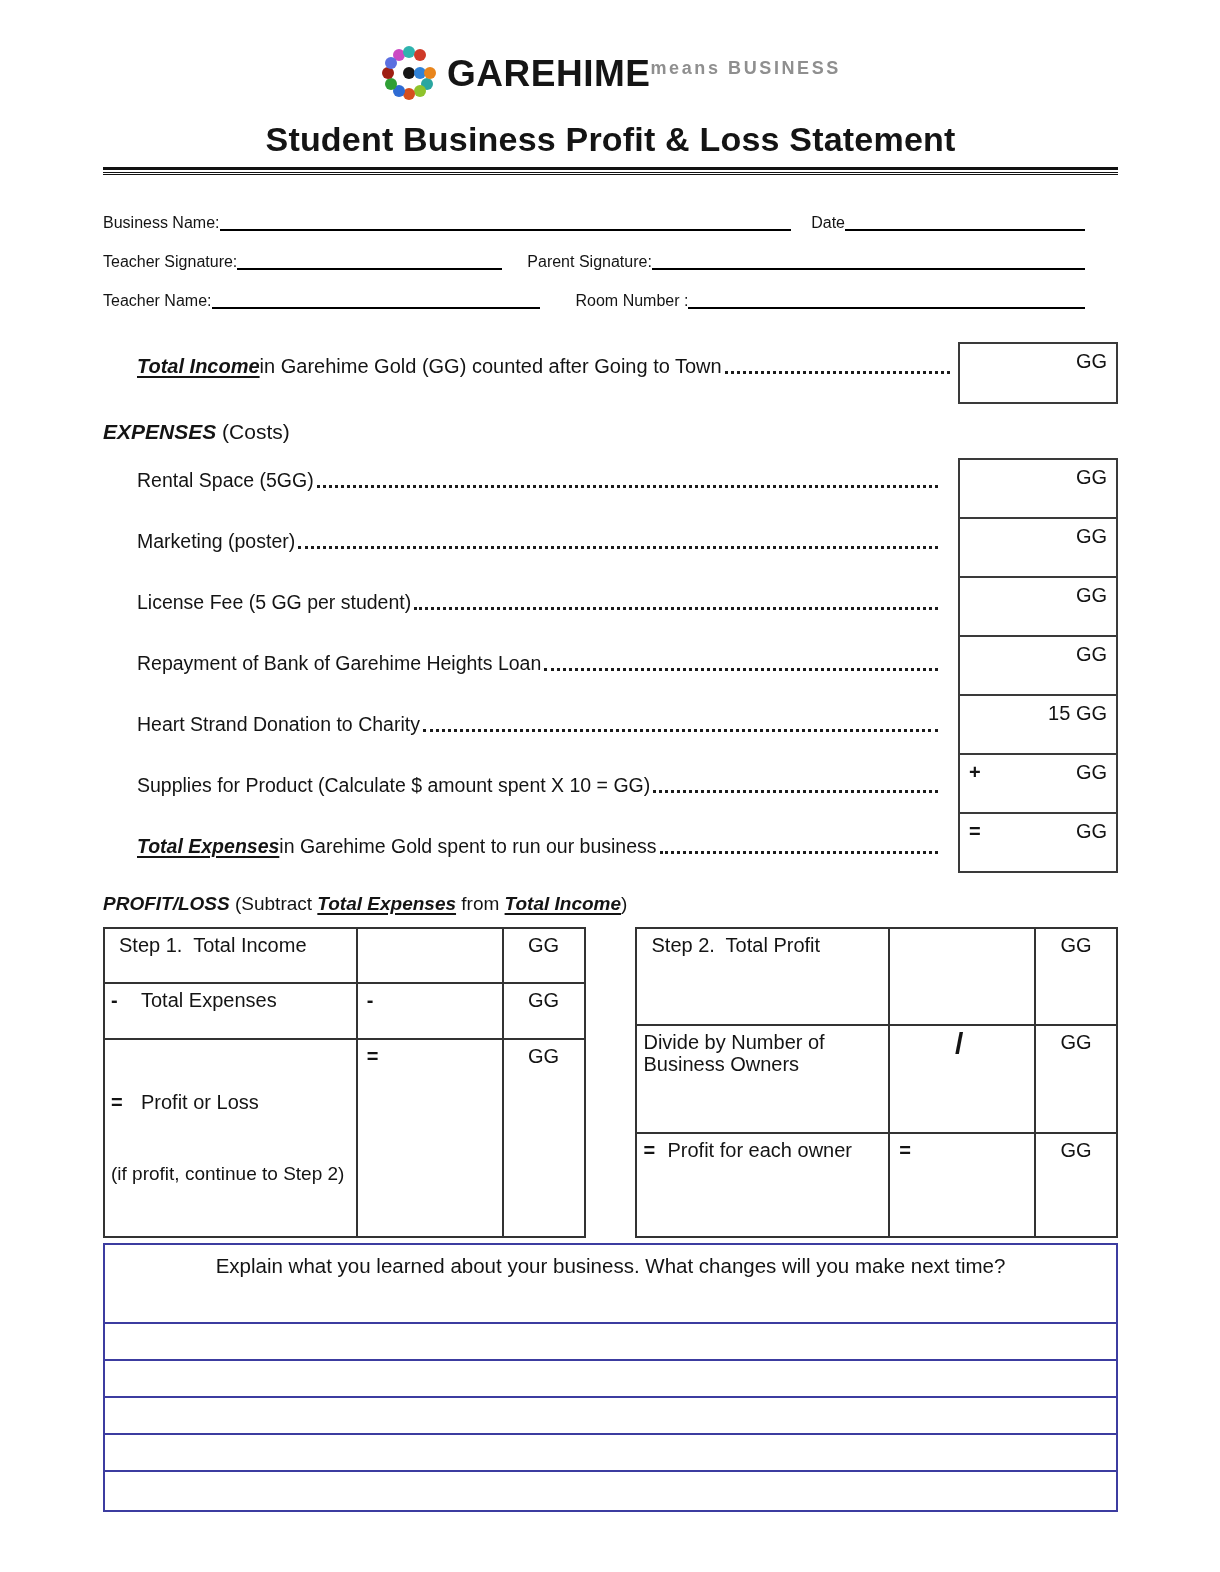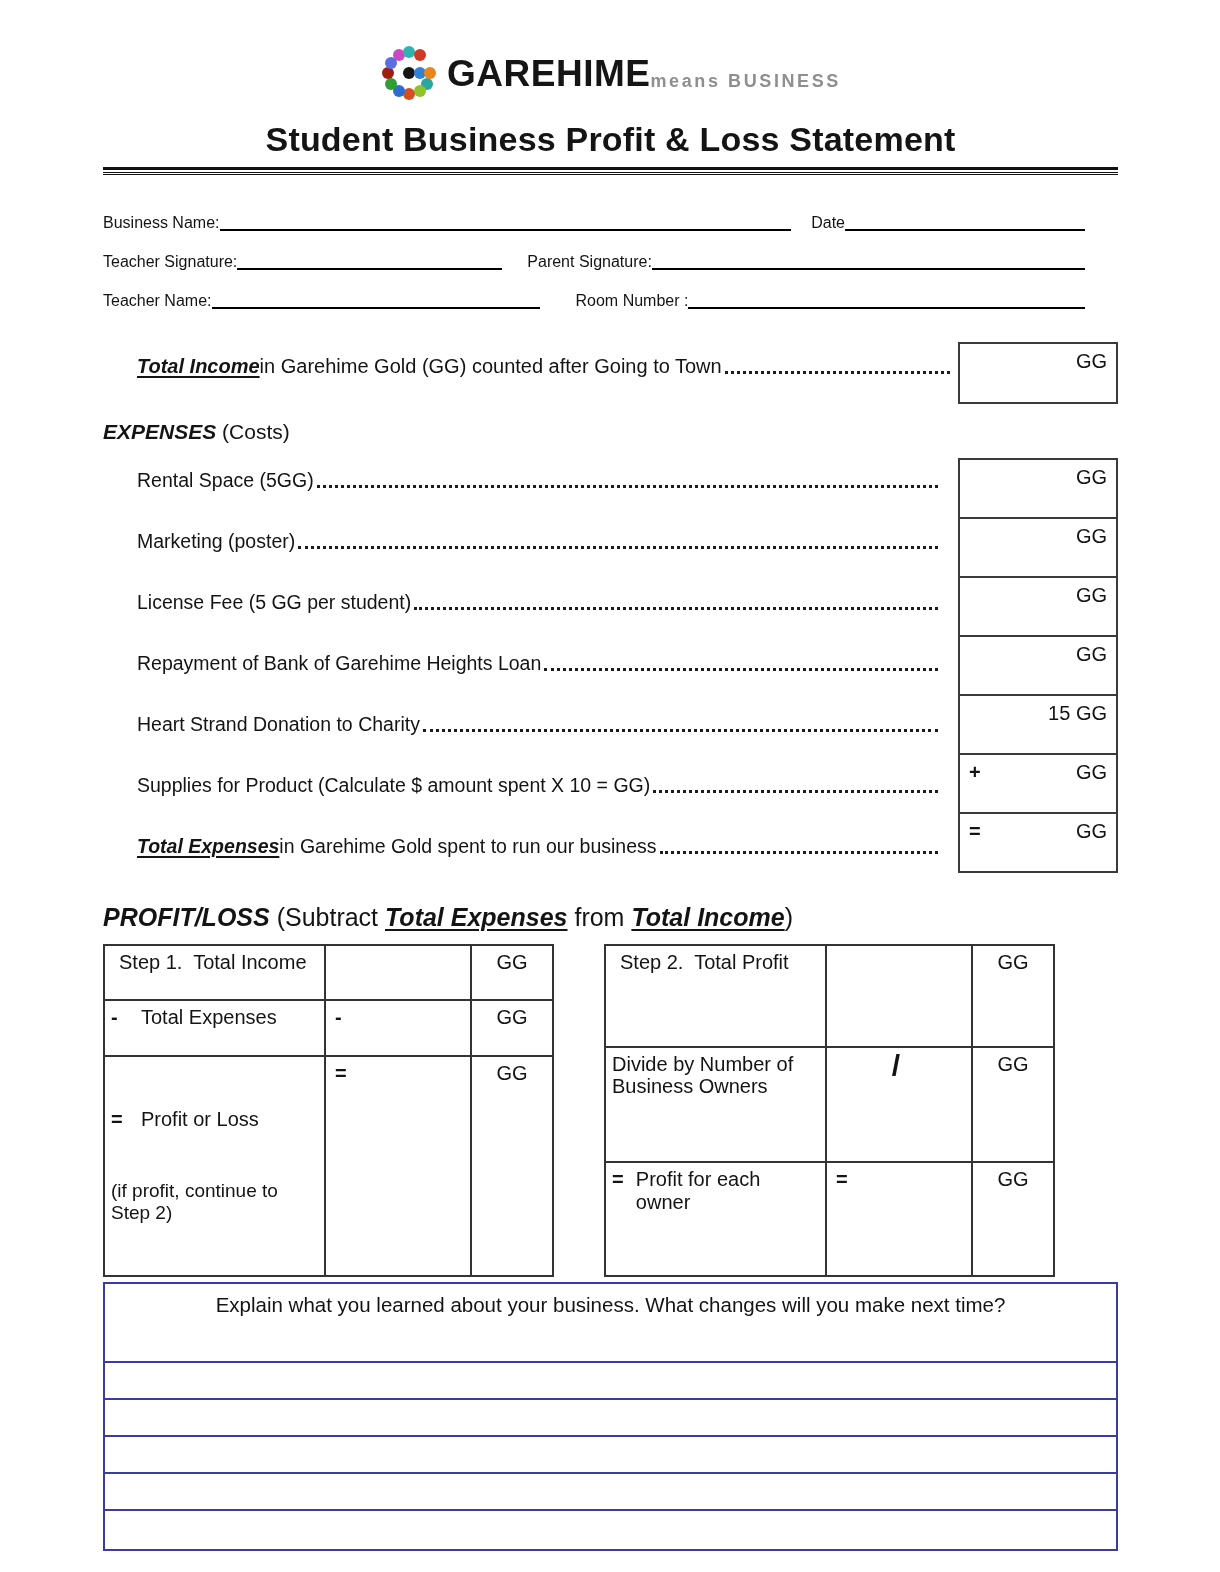--- a/index.html
+++ b/index.html
@@ -17,21 +17,21 @@
   }
   .page{padding:36px 102px 0 103px;}
   .pre{white-space:pre-wrap}
 
   
   .logo-row{display:flex;justify-content:center;align-items:center;gap:9px;height:74px}
   .logo-icon{position:relative;width:58px;height:58px}
   .logo-icon .dot{position:absolute;border-radius:50%;width:12px;height:12px}
   .logo-text{display:flex;flex-direction:row;align-items:flex-start}
   .brand{font-size:37px;font-weight:800;letter-spacing:.5px;color:#151515;line-height:1}
-  .tagline{font-size:18px;font-weight:700;color:var(--tagline-gray);letter-spacing:2.6px;margin-top:16px}
+  .tagline{font-size:18px;font-weight:700;color:var(--tagline-gray);letter-spacing:2.6px;margin-top:3px}
 
   
   .page-title{text-align:center;font-size:34px;font-weight:800;margin-top:10px;letter-spacing:.2px}
   .title-rule{margin-top:8px}
   .title-rule .a{height:3px;background:#111}
   .title-rule .g2{height:2px}
   .title-rule .b{height:1px;background:#111}
   .title-rule .g1{height:1px}
 
   
@@ -59,29 +59,29 @@
   .exp-table{display:flex;margin-top:14px}
   .exp-labels{flex:1;padding-right:12px}
   .exp-label-row{height:61px;display:flex;align-items:flex-end;padding-left:34px;font-size:19.5px;
                  height:61px}
   .exp-label-row .inner{display:flex;align-items:flex-end;width:100%;height:100%;padding-bottom:27px}
   .exp-boxes{width:160px}
   .exp-boxes .gg-box{min-height:61px;height:61px;width:160px}
   .exp-boxes .gg-box + .gg-box{margin-top:-2px}
 
   
-  .pl-heading{margin-top:18px;font-size:25px}
+  .pl-heading{margin-top:8px;font-size:19px}
   .pl-heading .h-emph{font-weight:800;font-style:italic}
   .step-tables{display:flex;margin-top:12px}
   .step-tables .spacer{width:50px}
   table.step{border-collapse:collapse;table-layout:fixed}
   table.step td{border:2px solid #333;vertical-align:top;padding:5px 6px;font-size:20px;white-space:pre-wrap}
   table.step .c-right{text-align:center;width:82px}
   table.step .c-mid{width:146px;font-weight:800;padding-left:9px}
-  table.step .c-left{width:221px}
+  table.step .c-left{width:253px}
   table.step .indent{padding-left:14px}
   .symrow{display:flex}
   .symrow .s{width:30px;font-weight:800}
   .note{font-size:19px;margin-top:3px}
   .slash-cell{text-align:center !important;font-size:30px !important;line-height:26px;padding-left:0 !important}
   .divide-label{font-size:18.5px;line-height:22px}
 
   
   .explain{margin-top:5px;border:2px solid var(--line-blue)}
   .explain .seg{border-top:2px solid var(--line-blue)}

